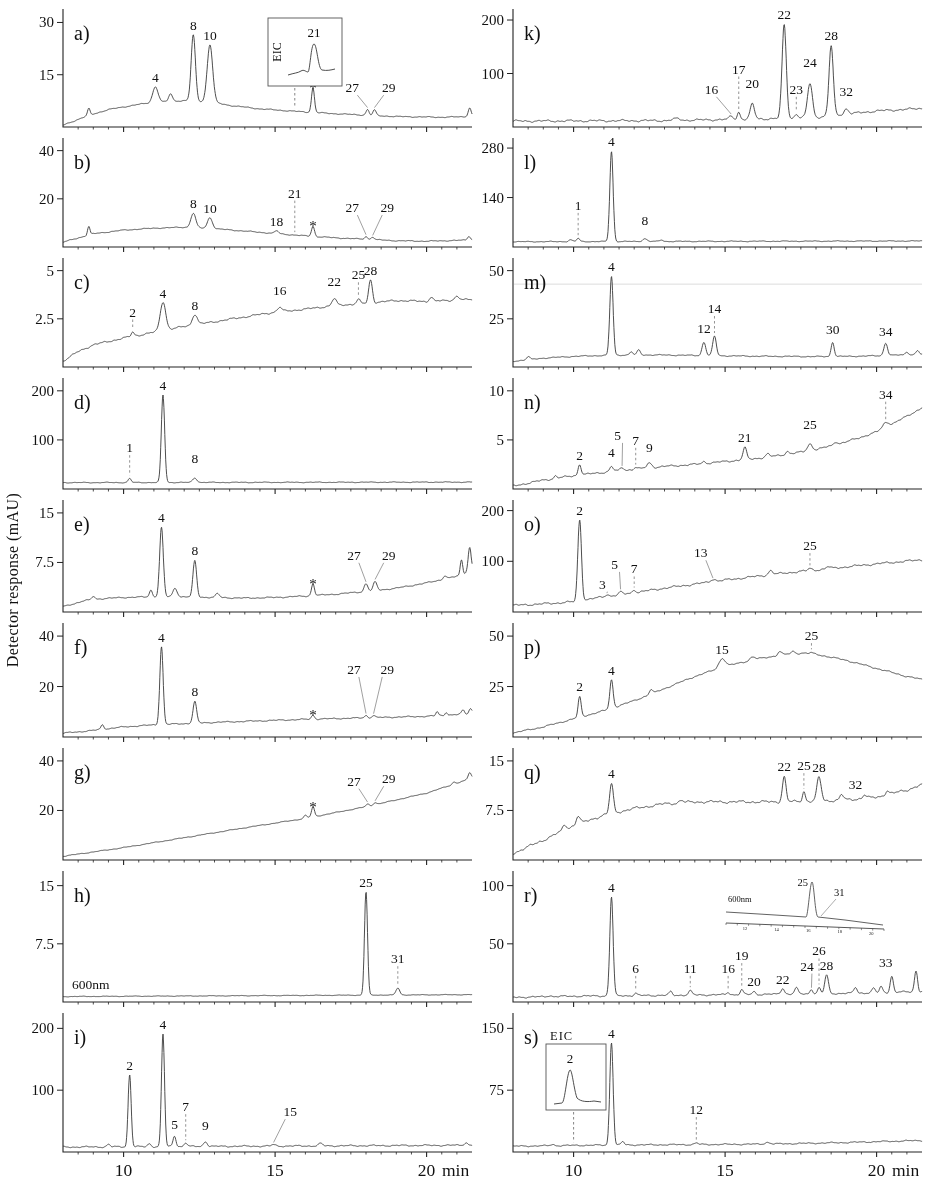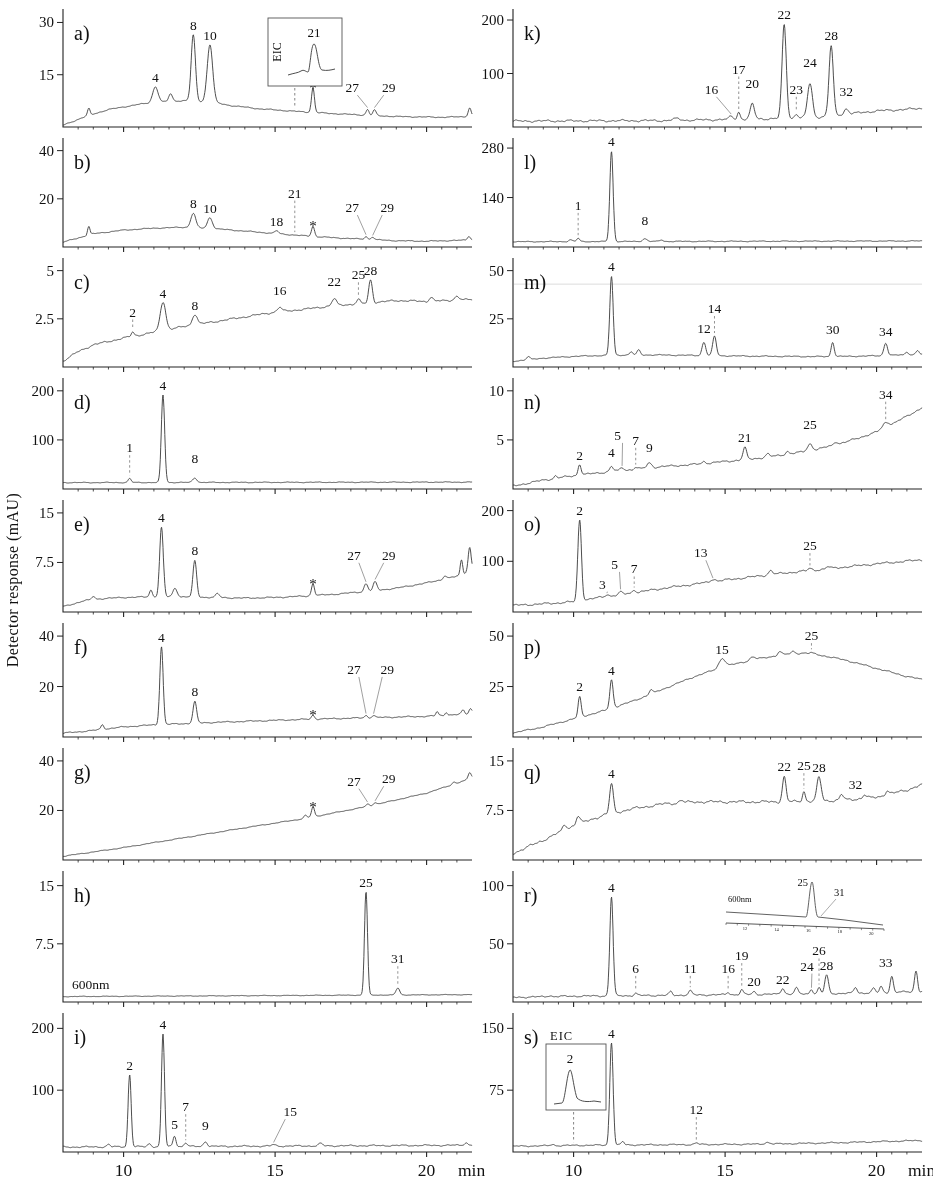--- a/index.html
+++ b/index.html
@@ -6,21 +6,21 @@
   .figure{position:relative;width:933px;height:1194px;background:#fff;overflow:hidden;
           font-family:"Liberation Serif","DejaVu Serif",serif;color:#111;}
   .panel{position:absolute;}
   .panel svg{display:block;}
   svg text{font-family:"Liberation Serif","DejaVu Serif",serif;fill:#111;}
   .ylabel-wrap{position:absolute;left:0;top:0;width:26px;height:1160px;
                display:flex;align-items:center;justify-content:center;}
   .ylabel-wrap span{transform:rotate(-90deg);white-space:nowrap;font-size:16px;letter-spacing:.4px;}
   .xlabels{position:absolute;top:1158px;width:448px;height:32px;font-size:17.5px;}
   .xlabels span{position:absolute;top:2px;transform:translateX(-50%);}
-  .xlabels span.unit{transform:none;margin-left:16px;}
+  .xlabels span.unit{transform:none;}
 </style>
 </head>
 <body>
 
 <div class="figure" id="figure">
   <div class="ylabel-wrap">
     <span>Detector response (mAU)</span>
   </div>
   <div id="panels">
       <div class="panel" style="left: 28px; top: 6px;">

